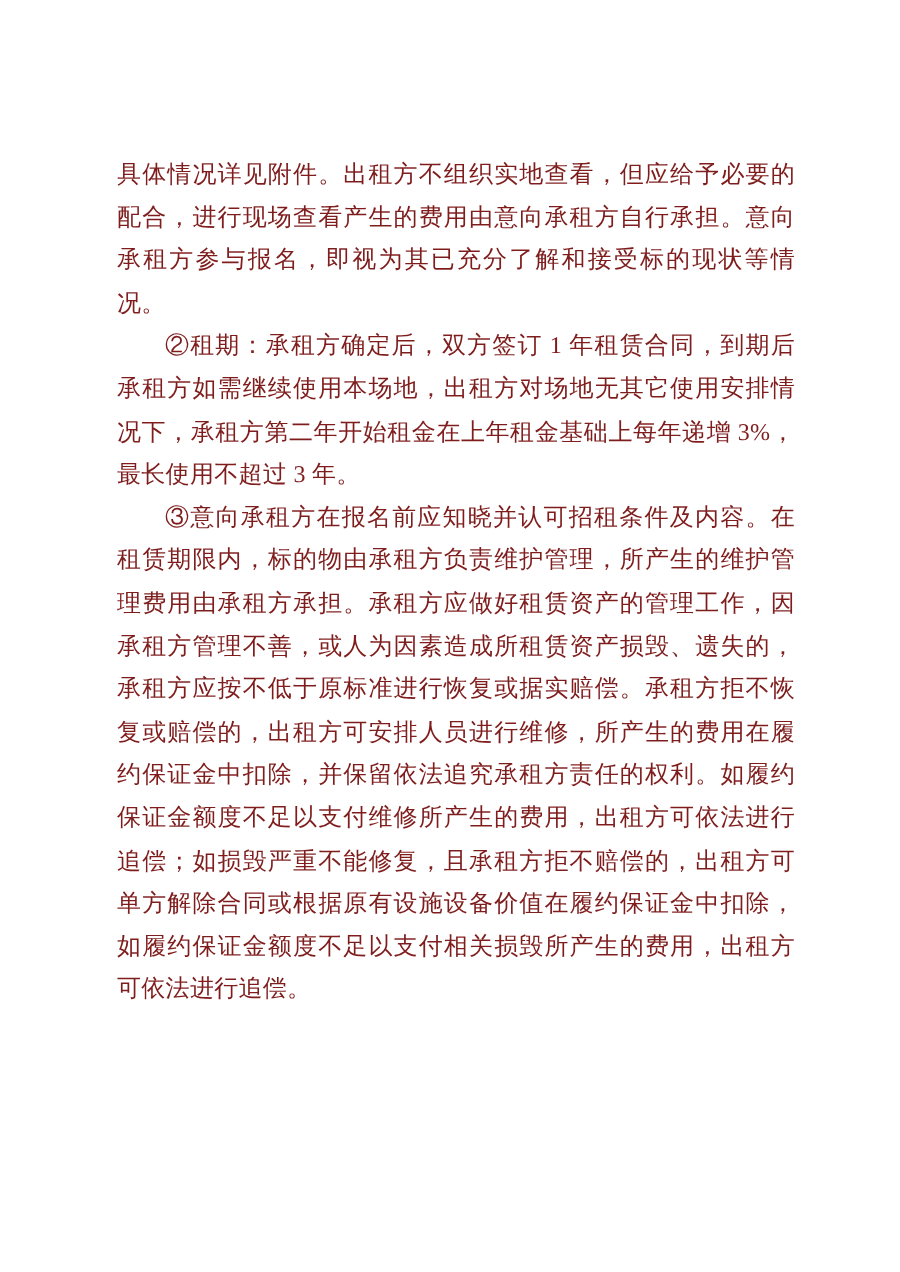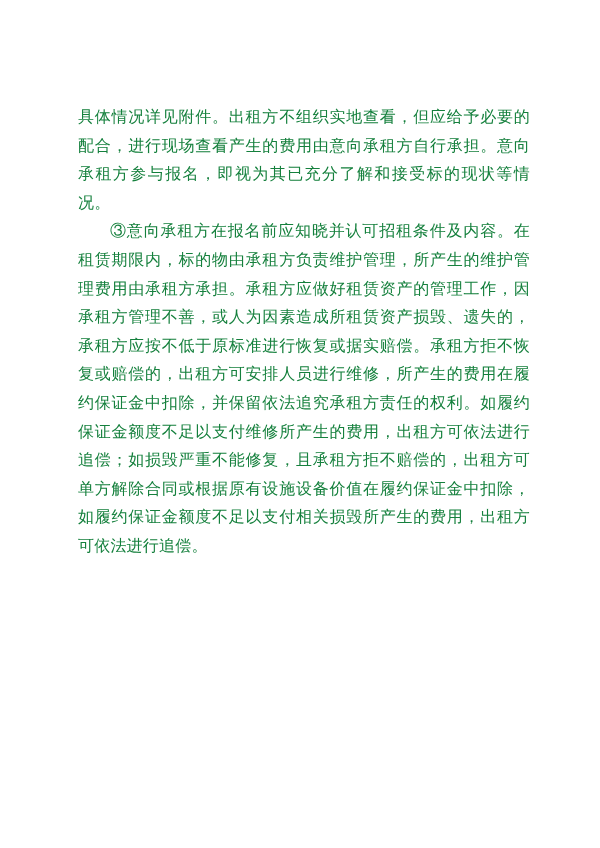--- a/index.html
+++ b/index.html
@@ -13,36 +13,37 @@
     height: 848px;
     background: #ffffff;
     overflow: hidden;
     font-family: "Liberation Serif", "DejaVu Serif", serif;
   }
   .text-block {
     position: absolute;
     top: 103px;
     left: 78px;
     width: 452px;
-    color: #15803d;
+    color: #7f1d1d;
   }
   .text-block p {
     margin: 0;
     font-size: 16px;
     line-height: 28.6px;
     text-align: justify;
     text-justify: inter-ideograph;
     letter-spacing: 0.2px;
     word-break: break-all;
   }
   .text-block p.indent {
     text-indent: 2em;
   }
 </style>
 </head>
 <body>
 
 <div class="page">
   <div class="text-block">
     <p>具体情况详见附件。出租方不组织实地查看，但应给予必要的配合，进行现场查看产生的费用由意向承租方自行承担。意向承租方参与报名，即视为其已充分了解和接受标的现状等情况。</p>
+    <p class="indent">②租期：承租方确定后，双方签订 1 年租赁合同，到期后承租方如需继续使用本场地，出租方对场地无其它使用安排情况下，承租方第二年开始租金在上年租金基础上每年递增 3%，最长使用不超过 3 年。</p>
     <p class="indent">③意向承租方在报名前应知晓并认可招租条件及内容。在租赁期限内，标的物由承租方负责维护管理，所产生的维护管理费用由承租方承担。承租方应做好租赁资产的管理工作，因承租方管理不善，或人为因素造成所租赁资产损毁、遗失的，承租方应按不低于原标准进行恢复或据实赔偿。承租方拒不恢复或赔偿的，出租方可安排人员进行维修，所产生的费用在履约保证金中扣除，并保留依法追究承租方责任的权利。如履约保证金额度不足以支付维修所产生的费用，出租方可依法进行追偿；如损毁严重不能修复，且承租方拒不赔偿的，出租方可单方解除合同或根据原有设施设备价值在履约保证金中扣除，如履约保证金额度不足以支付相关损毁所产生的费用，出租方可依法进行追偿。</p>
   </div>
 </div>
 
 </body></html>

